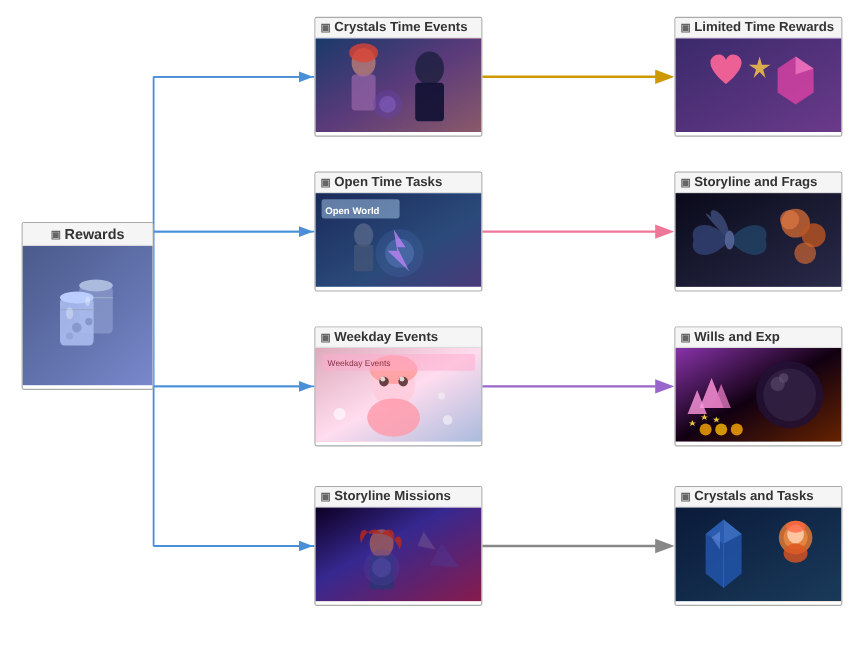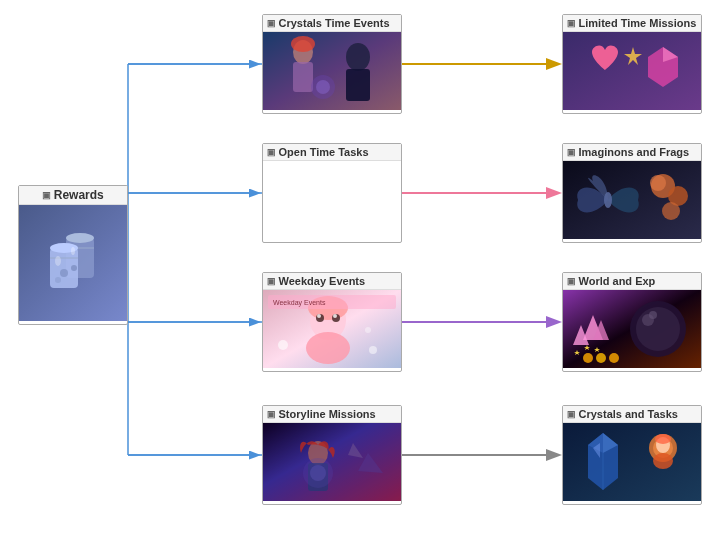--- a/index.html
+++ b/index.html
@@ -286,21 +286,21 @@
 
         <circle cx="60" cy="55" r="12" fill="#6644aa" opacity="0.4"></circle>
         <circle cx="60" cy="55" r="7" fill="#8866cc" opacity="0.5"></circle>
       </svg>
     </div>
   </div>
 
   <div class="node node-ltr">
     <div class="node-title">
       <span class="icon-sym">▣</span>
-      <span>Limited Time Missions</span>
+      <span>Limited Time Rewards</span>
     </div>
     <div class="node-img">
       <svg width="138" height="78" viewBox="0 0 138 78">
         <defs>
           <linearGradient id="ltr-bg" x1="0" y1="0" x2="1" y2="1">
             <stop offset="0%" stop-color="#3a2a6a"></stop>
             <stop offset="100%" stop-color="#6a3a8a"></stop>
           </linearGradient>
         </defs>
         <rect width="138" height="78" fill="url(#ltr-bg)"></rect>
@@ -313,26 +313,49 @@
         <polygon points="100,15 115,25 100,30" fill="#ff88cc" opacity="0.6"></polygon>
       </svg>
     </div>
   </div>
 
   <div class="node node-owt">
     <div class="node-title">
       <span class="icon-sym">▣</span>
       <span>Open Time Tasks</span>
     </div>
+    <div class="node-img">
+      <svg width="138" height="78" viewBox="0 0 138 78">
+        <defs>
+          <linearGradient id="owt-bg" x1="0" y1="0" x2="1" y2="1">
+            <stop offset="0%" stop-color="#1a2a5a"></stop>
+            <stop offset="60%" stop-color="#2a4a7a"></stop>
+            <stop offset="100%" stop-color="#4a3a7a"></stop>
+          </linearGradient>
+        </defs>
+        <rect width="138" height="78" fill="url(#owt-bg)"></rect>
+
+        <rect x="5" y="5" width="65" height="16" rx="2" fill="#aaccee" opacity="0.5"></rect>
+        <text x="8" y="17" font-size="8" fill="#ffffff" font-weight="bold">Open World</text>
+
+        <circle cx="70" cy="50" r="20" fill="#4466aa" opacity="0.3"></circle>
+        <circle cx="70" cy="50" r="12" fill="#6688cc" opacity="0.4"></circle>
+
+        <ellipse cx="40" cy="35" rx="8" ry="10" fill="#556688" opacity="0.8"></ellipse>
+        <rect x="32" y="43" width="16" height="22" rx="2" fill="#445577" opacity="0.8"></rect>
+
+        <polygon points="65,30 75,45 68,45 78,65 60,48 68,48" fill="#cc88ff" opacity="0.7"></polygon>
+      </svg>
+    </div>
   </div>
 
   <div class="node node-iaf">
     <div class="node-title">
       <span class="icon-sym">▣</span>
-      <span>Imaginons and Frags</span>
+      <span>Storyline and Frags</span>
     </div>
     <div class="node-img">
       <svg width="138" height="78" viewBox="0 0 138 78">
         <defs>
           <linearGradient id="iaf-bg" x1="0" y1="0" x2="1" y2="1">
             <stop offset="0%" stop-color="#0a0a1a"></stop>
             <stop offset="100%" stop-color="#2a2a4a"></stop>
           </linearGradient>
         </defs>
         <rect width="138" height="78" fill="url(#iaf-bg)"></rect>
@@ -384,21 +407,21 @@
         <circle cx="20" cy="55" r="5" fill="white" opacity="0.6"></circle>
         <circle cx="110" cy="60" r="4" fill="white" opacity="0.5"></circle>
         <circle cx="105" cy="40" r="3" fill="white" opacity="0.4"></circle>
       </svg>
     </div>
   </div>
 
   <div class="node node-wae">
     <div class="node-title">
       <span class="icon-sym">▣</span>
-      <span>World and Exp</span>
+      <span>Wills and Exp</span>
     </div>
     <div class="node-img">
       <svg width="138" height="78" viewBox="0 0 138 78">
         <defs>
           <linearGradient id="wae-bg" x1="0" y1="0" x2="1" y2="1">
             <stop offset="0%" stop-color="#8833aa"></stop>
             <stop offset="50%" stop-color="#110011"></stop>
             <stop offset="100%" stop-color="#662200"></stop>
           </linearGradient>
         </defs>

